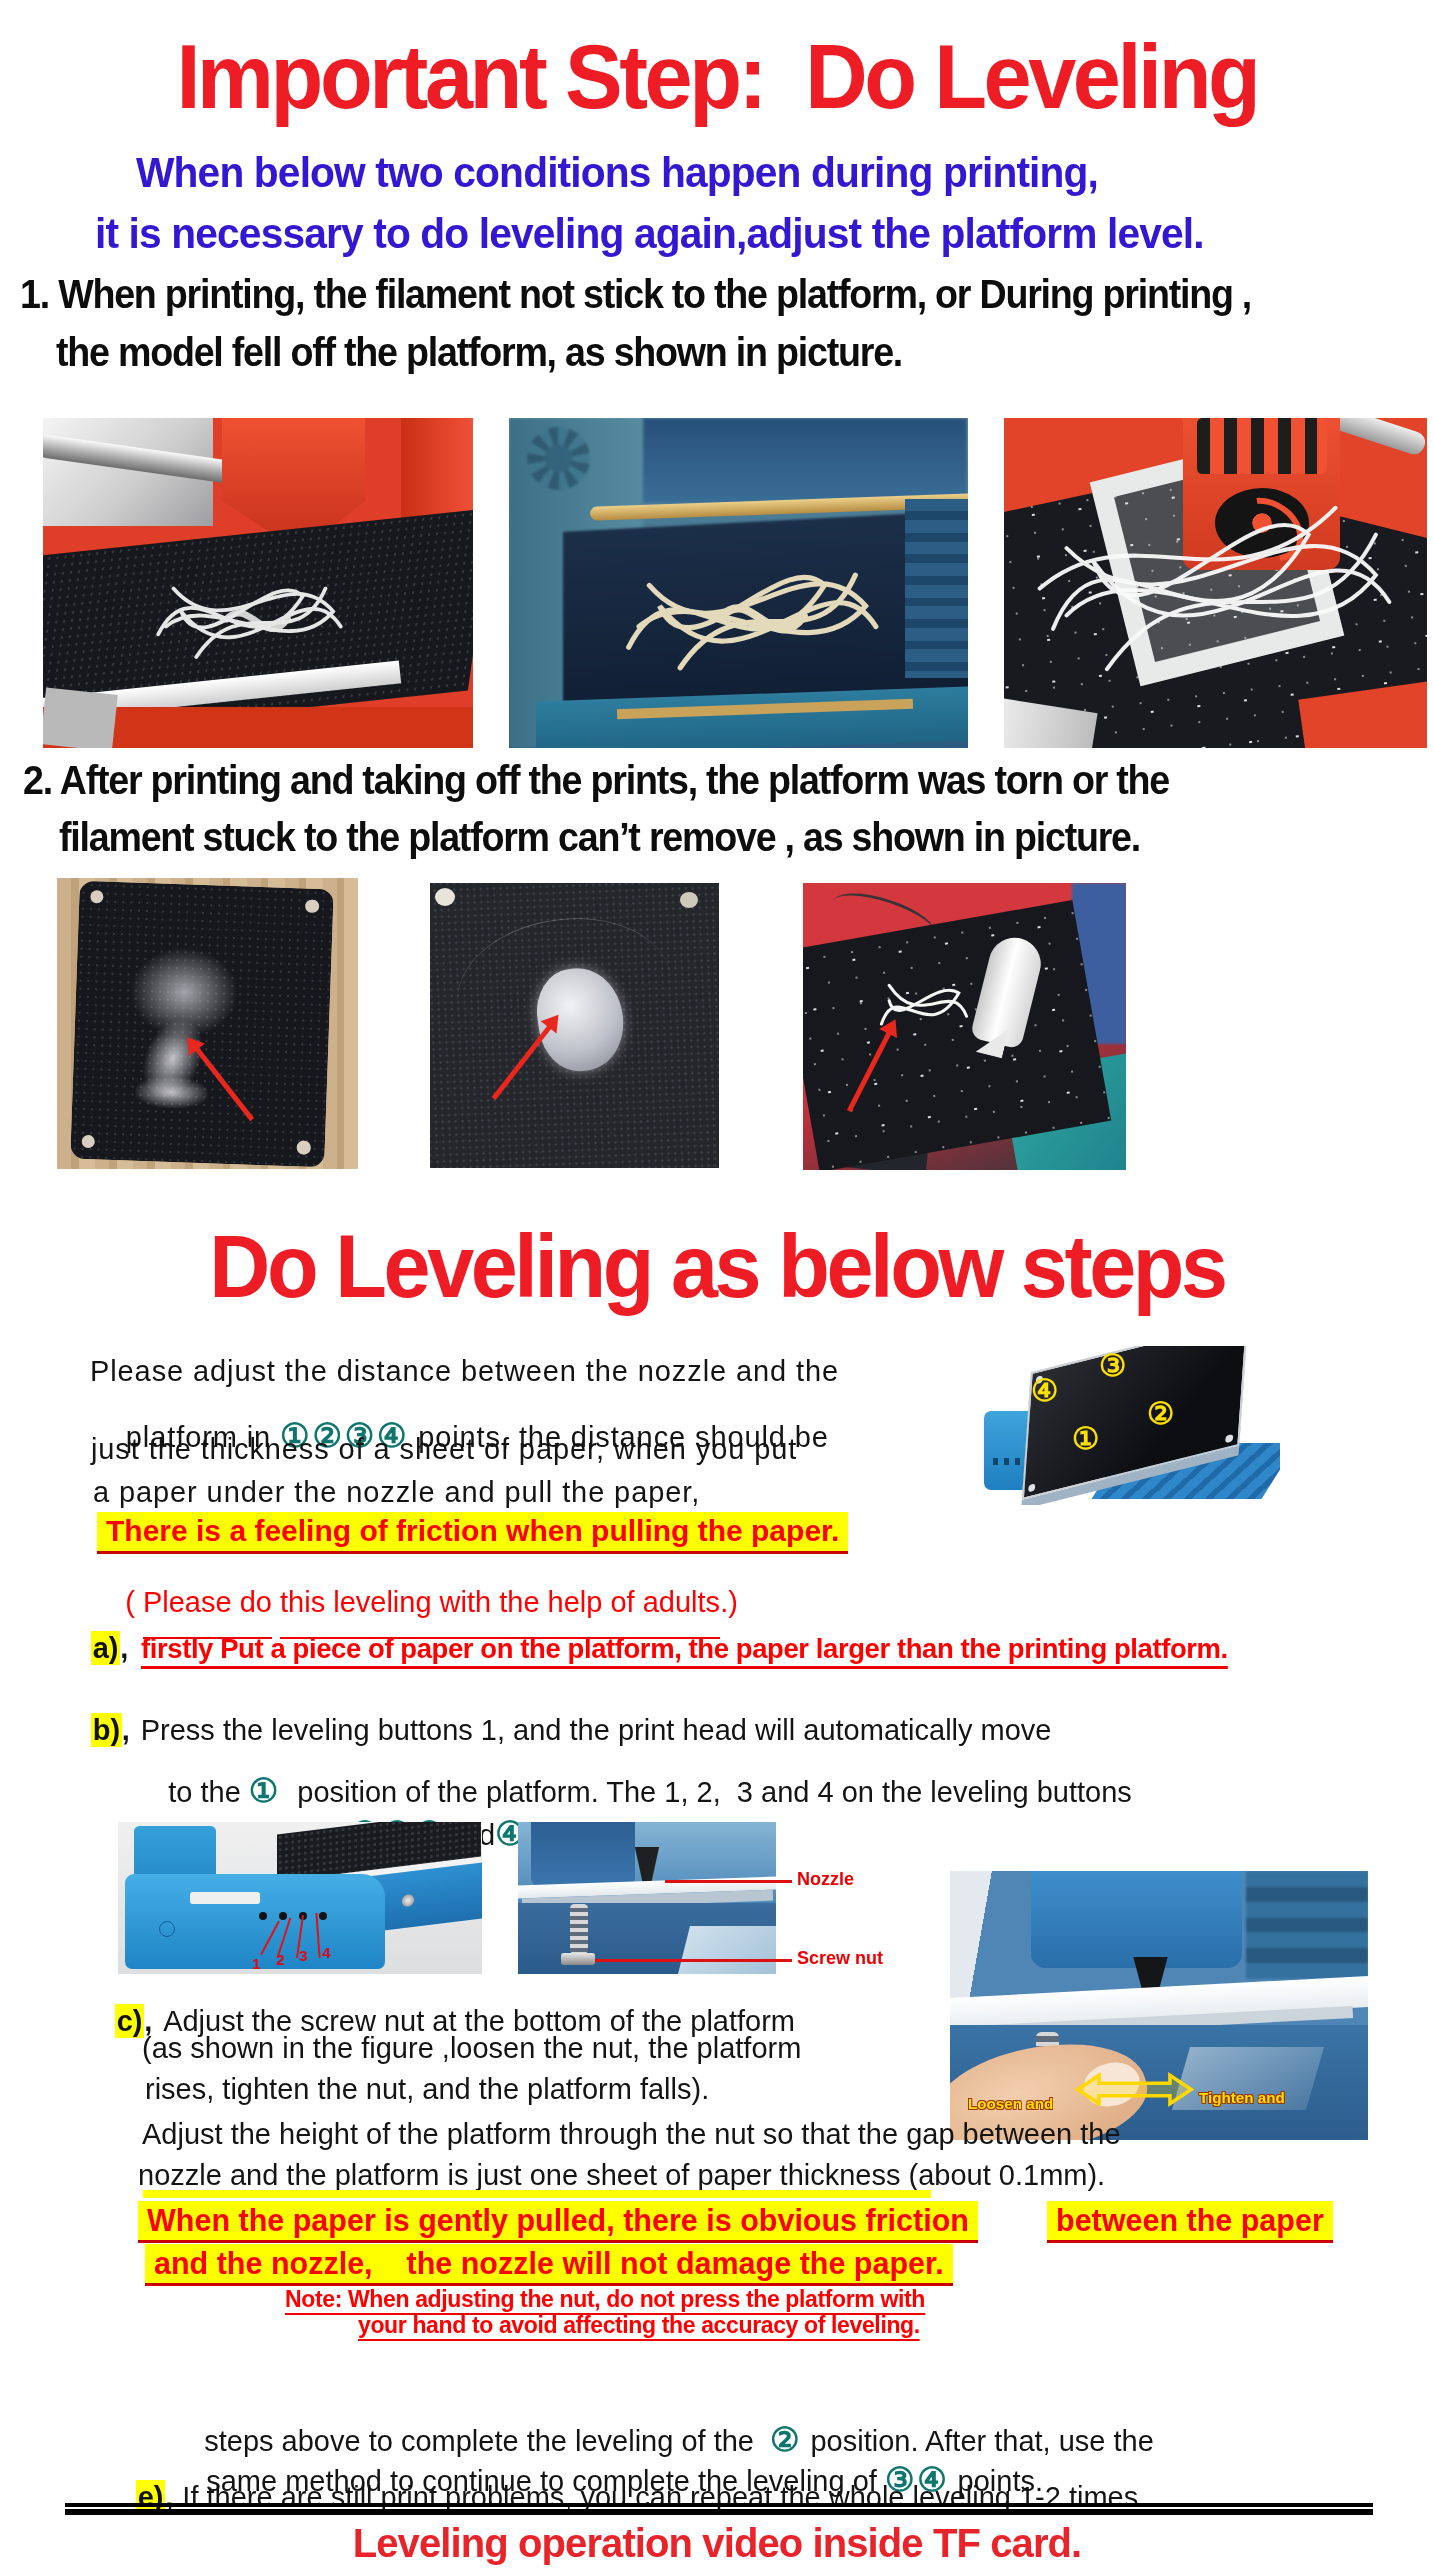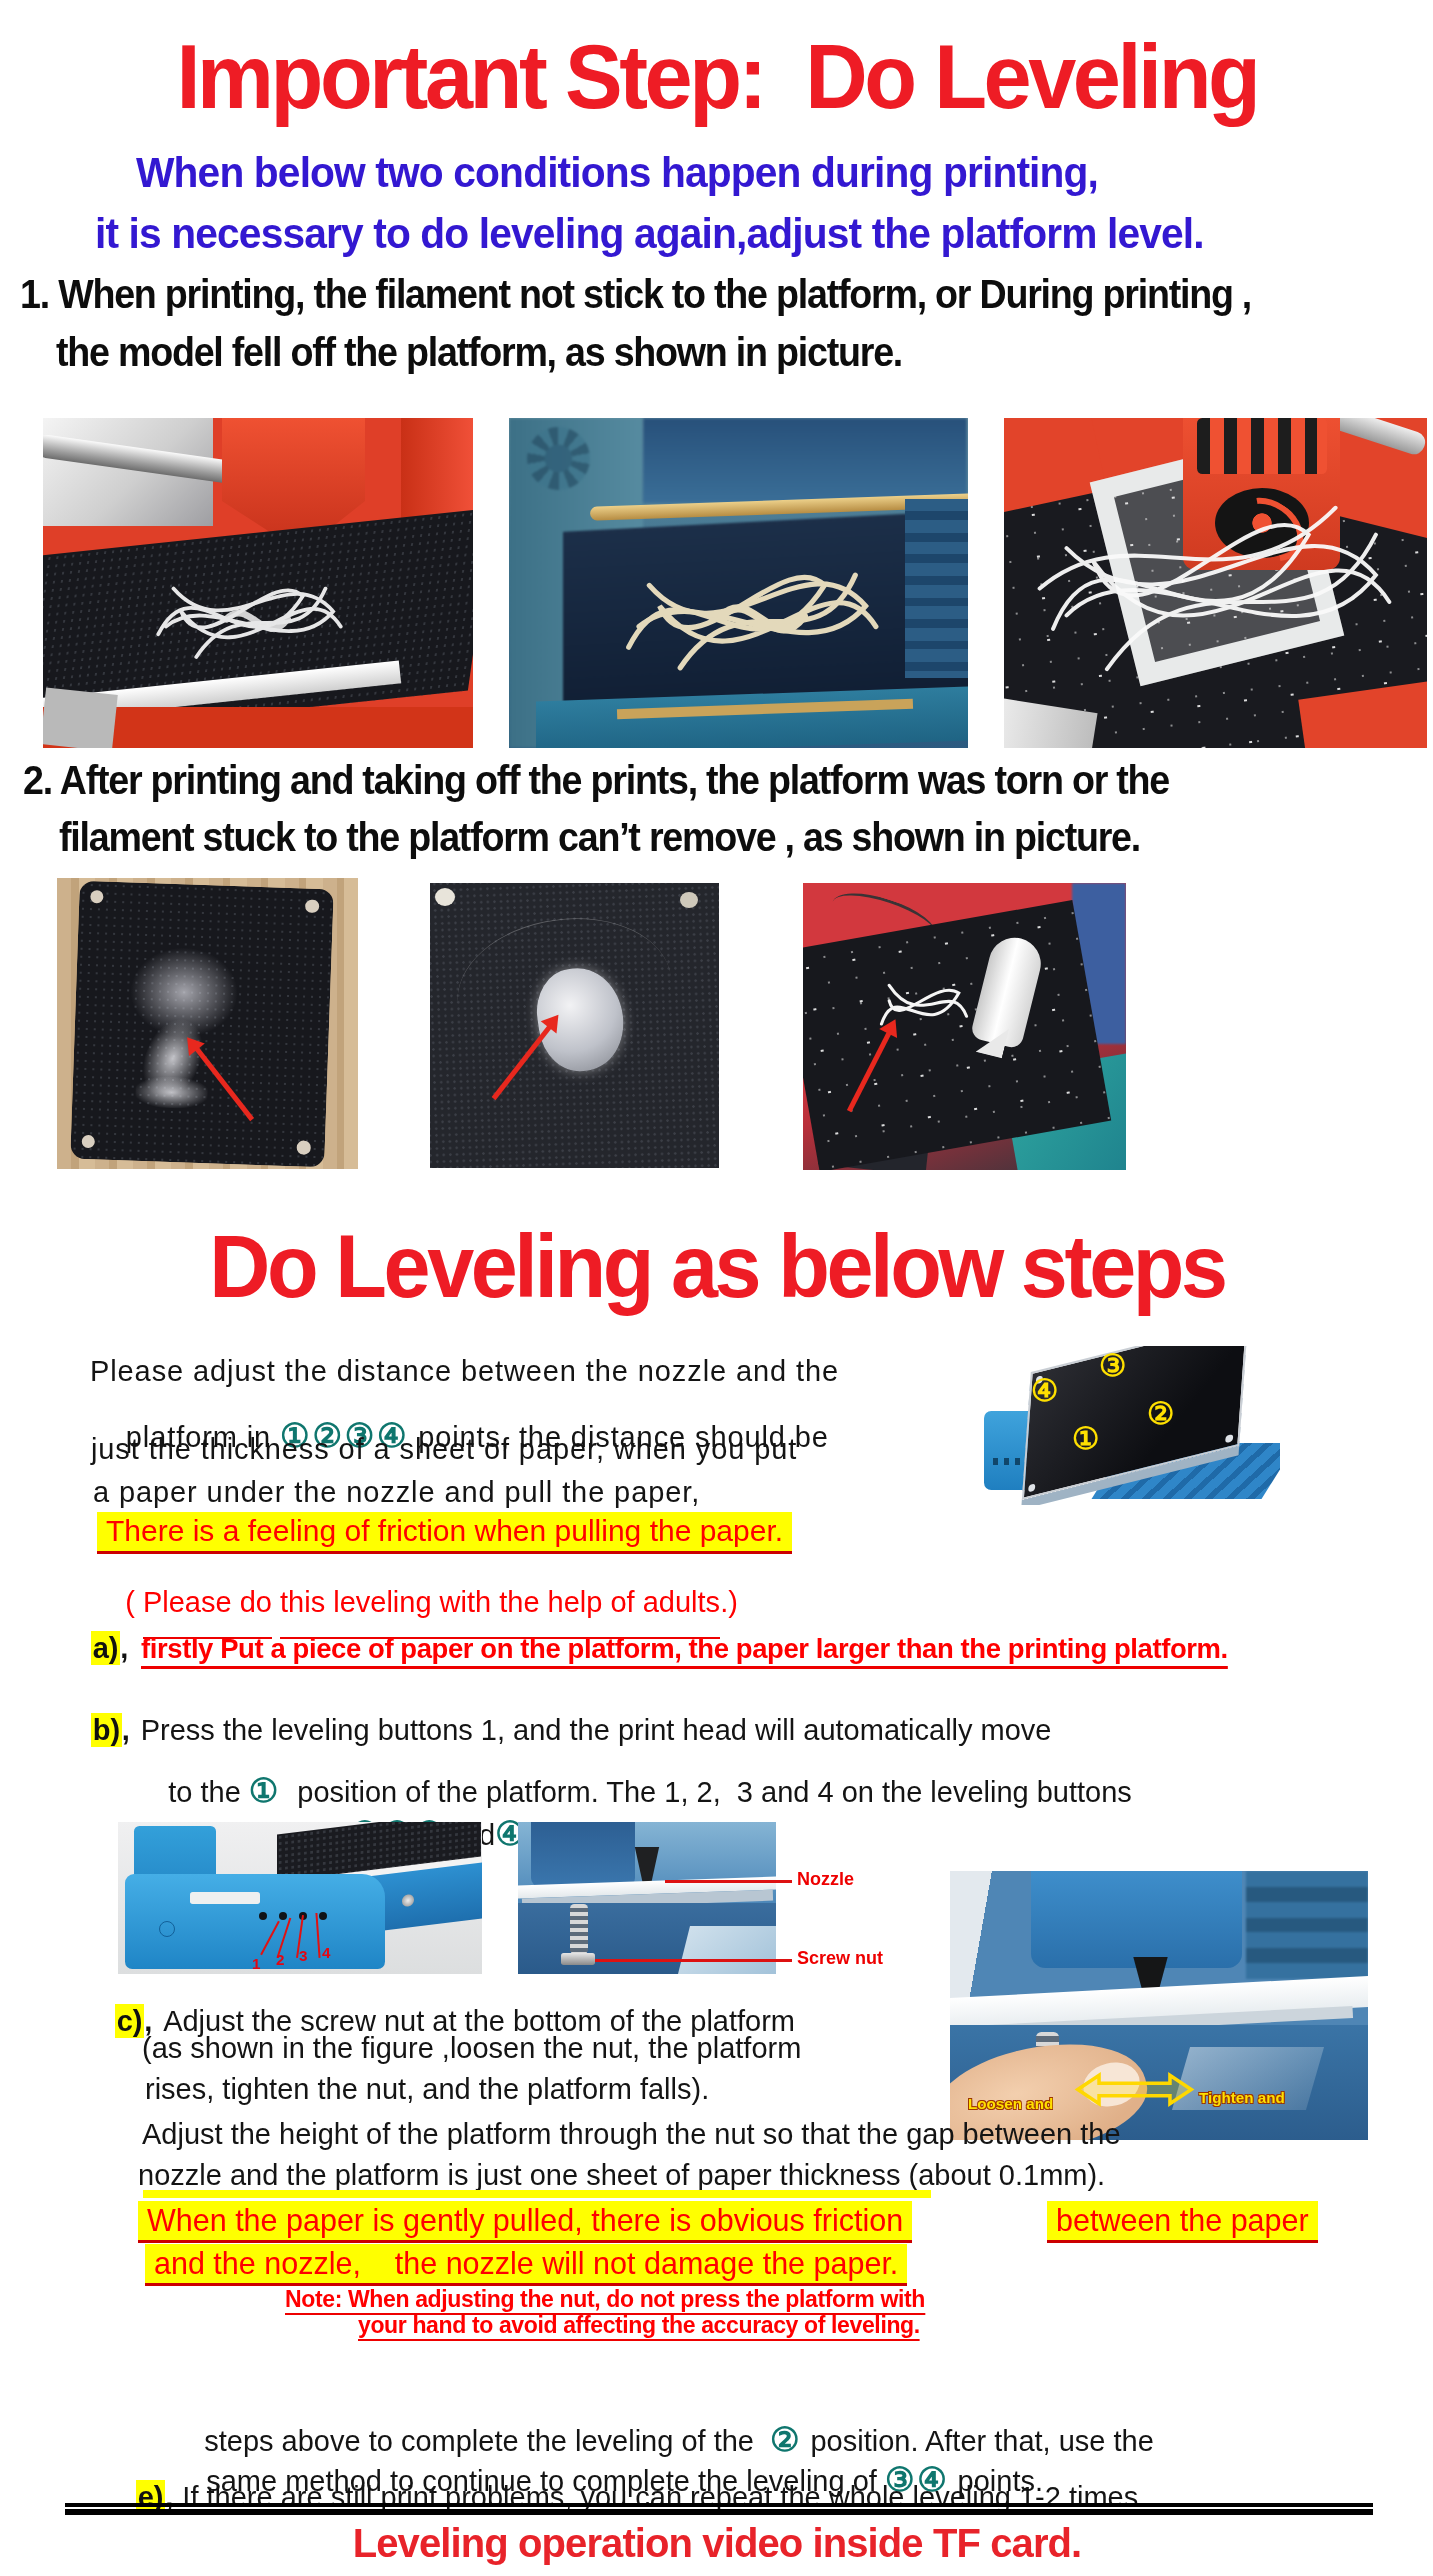--- a/index.html
+++ b/index.html
@@ -10,21 +10,21 @@
         font-family:"Liberation Sans",sans-serif;border-radius:21px;}
   .t{position:absolute;white-space:pre;line-height:1;}
   .h1{font-size:91px;font-weight:bold;color:var(--red);letter-spacing:-3.6px;transform:scaleX(.95);transform-origin:center;width:100%;text-align:center;}
   .sub{font-size:42px;font-weight:bold;color:var(--blue);letter-spacing:-0.9px;transform:scaleX(.97);transform-origin:left;}
   .hb{font-size:40px;font-weight:bold;color:#0d0d0d;letter-spacing:-1.3px;transform:scaleX(.94);transform-origin:left;}
   .body{font-size:29px;color:var(--ink);}
   .circ{color:#0f766e;font-weight:bold;font-size:33px;letter-spacing:2.7px;}
   .ylab{background:var(--yel);font-weight:bold;font-size:29px;color:#111;padding:0.9px 1.8px;}
   .comma{font-weight:bold;font-size:29px;color:#111;}
   .reda{color:var(--txtred);font-weight:bold;font-size:28px;letter-spacing:-0.4px;border-bottom:3.6px solid #e00;padding-bottom:2.7px;transform:scaleX(.98);transform-origin:left;}
-  .hlt{background:var(--yel);color:var(--txtred);font-weight:normal;font-size:30px;padding:3.6px 9px 5.4px;border-bottom:3.6px solid #c00;text-align:right;}
+  .hlt{background:var(--yel);color:var(--txtred);font-weight:bold;font-size:30px;padding:3.6px 9px 5.4px;border-bottom:3.6px solid #c00;text-align:right;}
   .noteln{color:var(--txtred);font-weight:bold;font-size:24px;letter-spacing:-0.4px;border-bottom:2.7px solid #e00;padding-bottom:1.8px;transform:scaleX(.96);transform-origin:left;}
   .ru{border-bottom:2.7px solid #e00;padding-bottom:19px;}
   .footer{font-size:40px;font-weight:bold;color:#e8232a;width:100%;text-align:center;letter-spacing:-0.9px;}
   .photo{position:absolute;overflow:hidden;}
   .photo *{position:absolute;}
   .tangle{position:absolute;}
   .arr{position:absolute;height:5.4px;background:#e8281e;transform-origin:left center;}
   .arr::before{content:"";position:absolute;left:-16px;top:-7.2px;border:10px solid transparent;border-right:16px solid #e8281e;}
   .callout{position:absolute;height:2.7px;background:#dd1111;}
   .plabel{position:absolute;color:#e00;font-weight:bold;font-size:18px;white-space:pre;}

